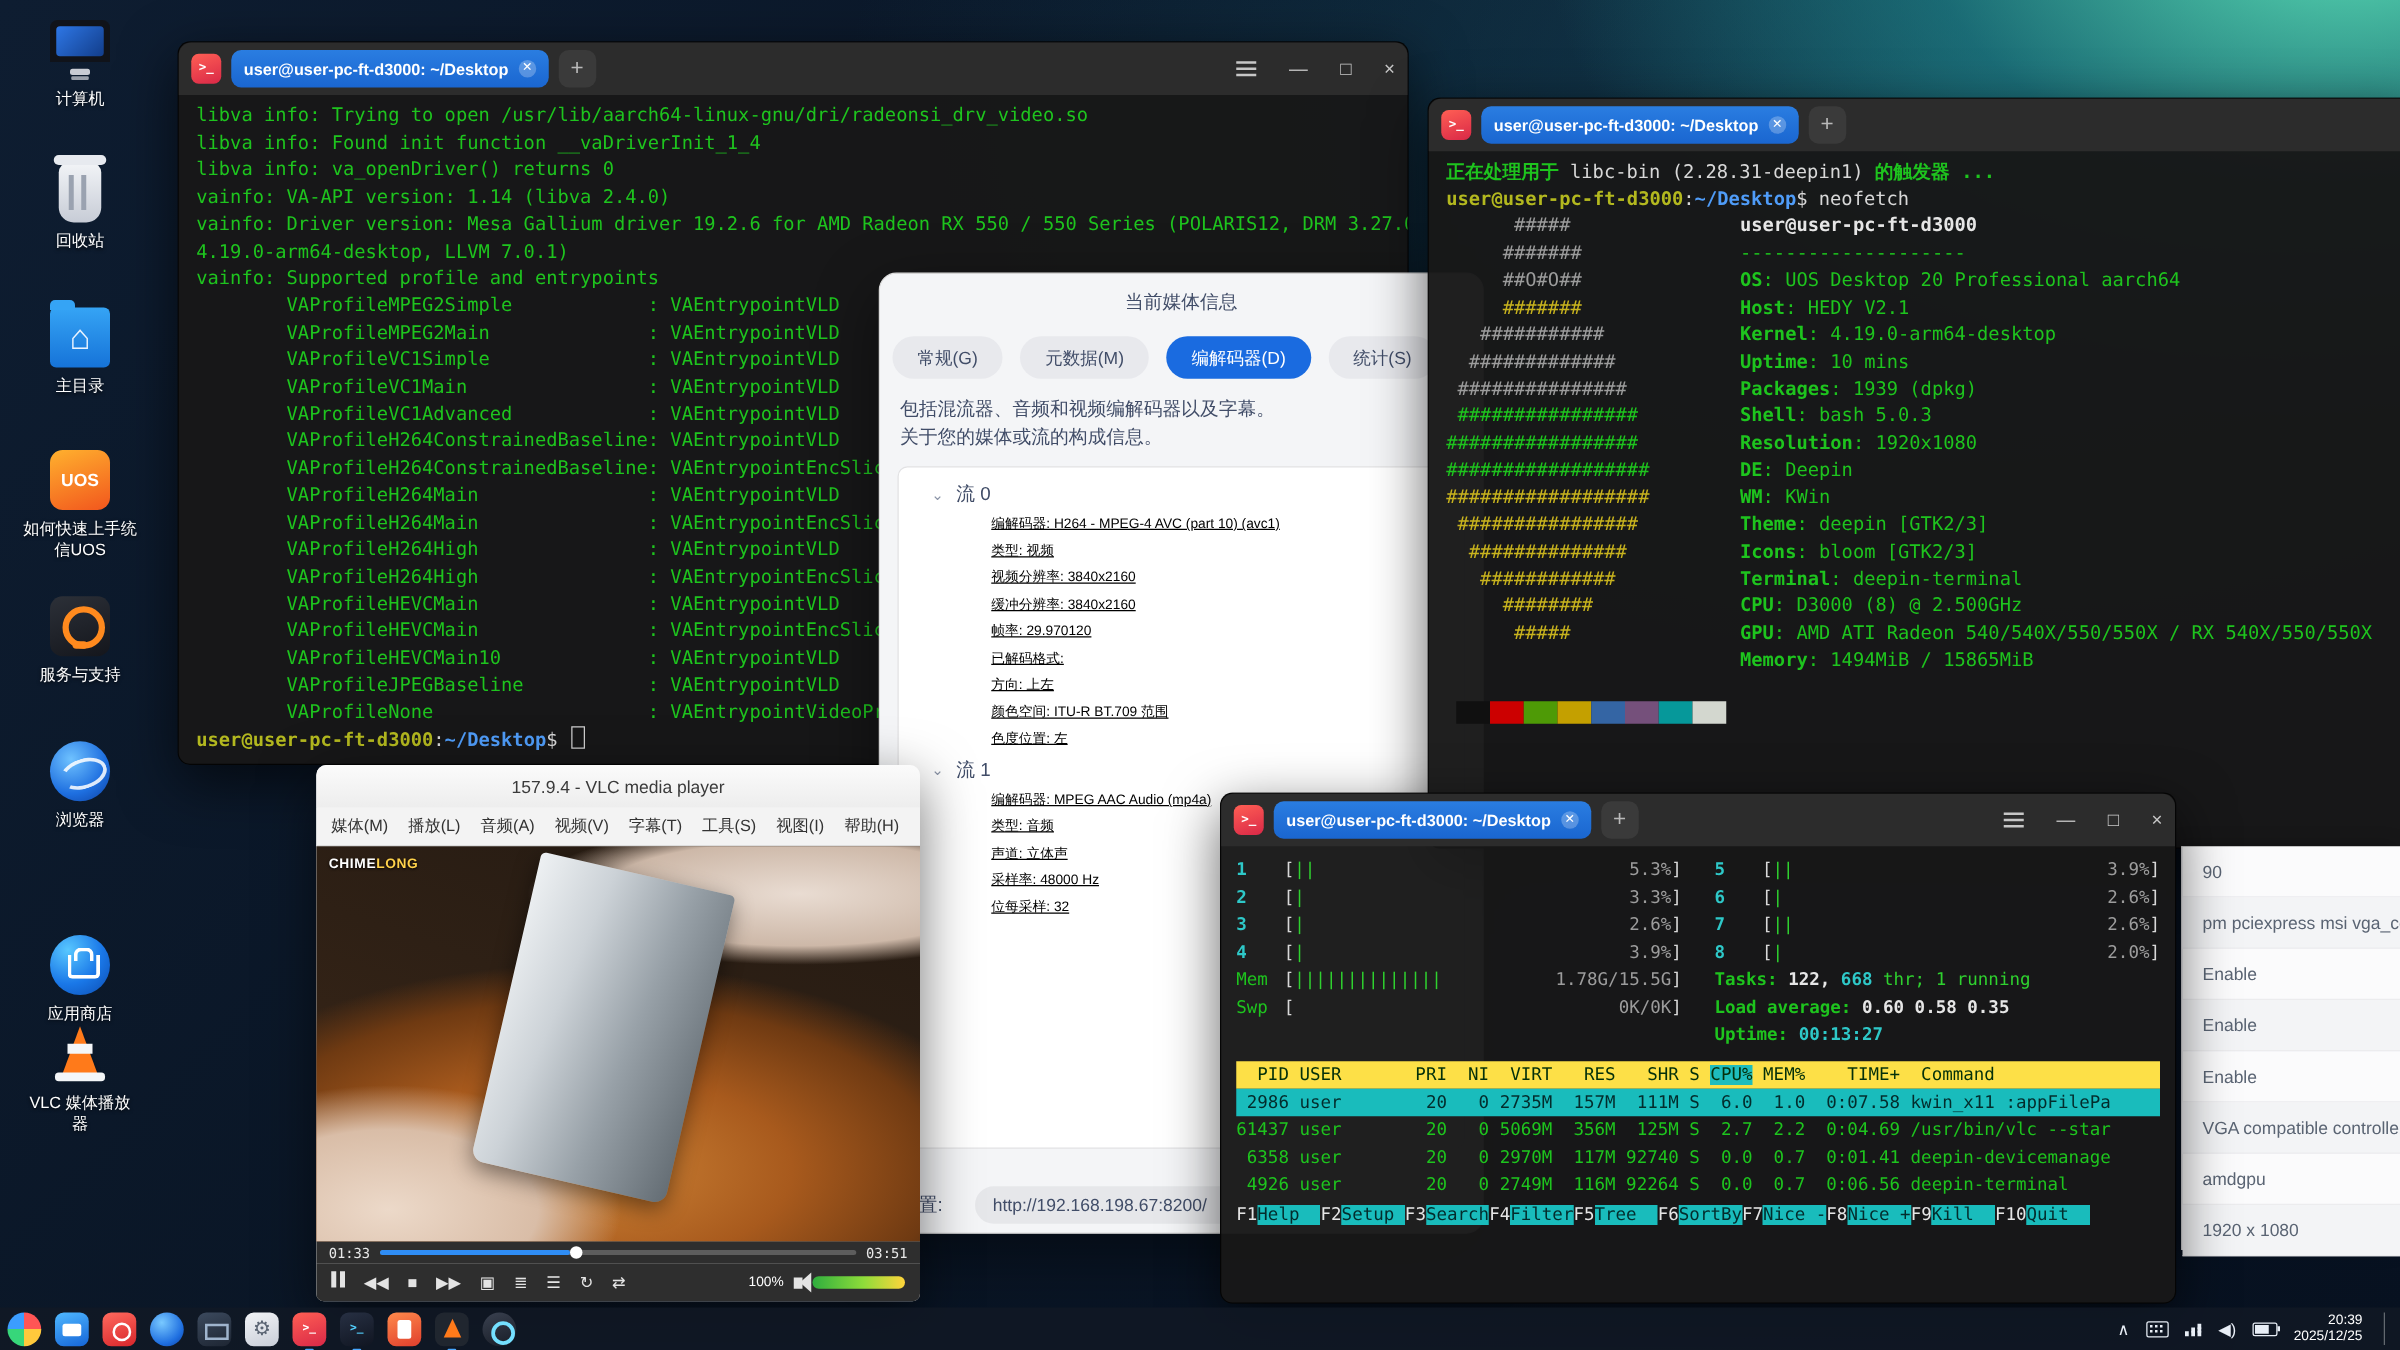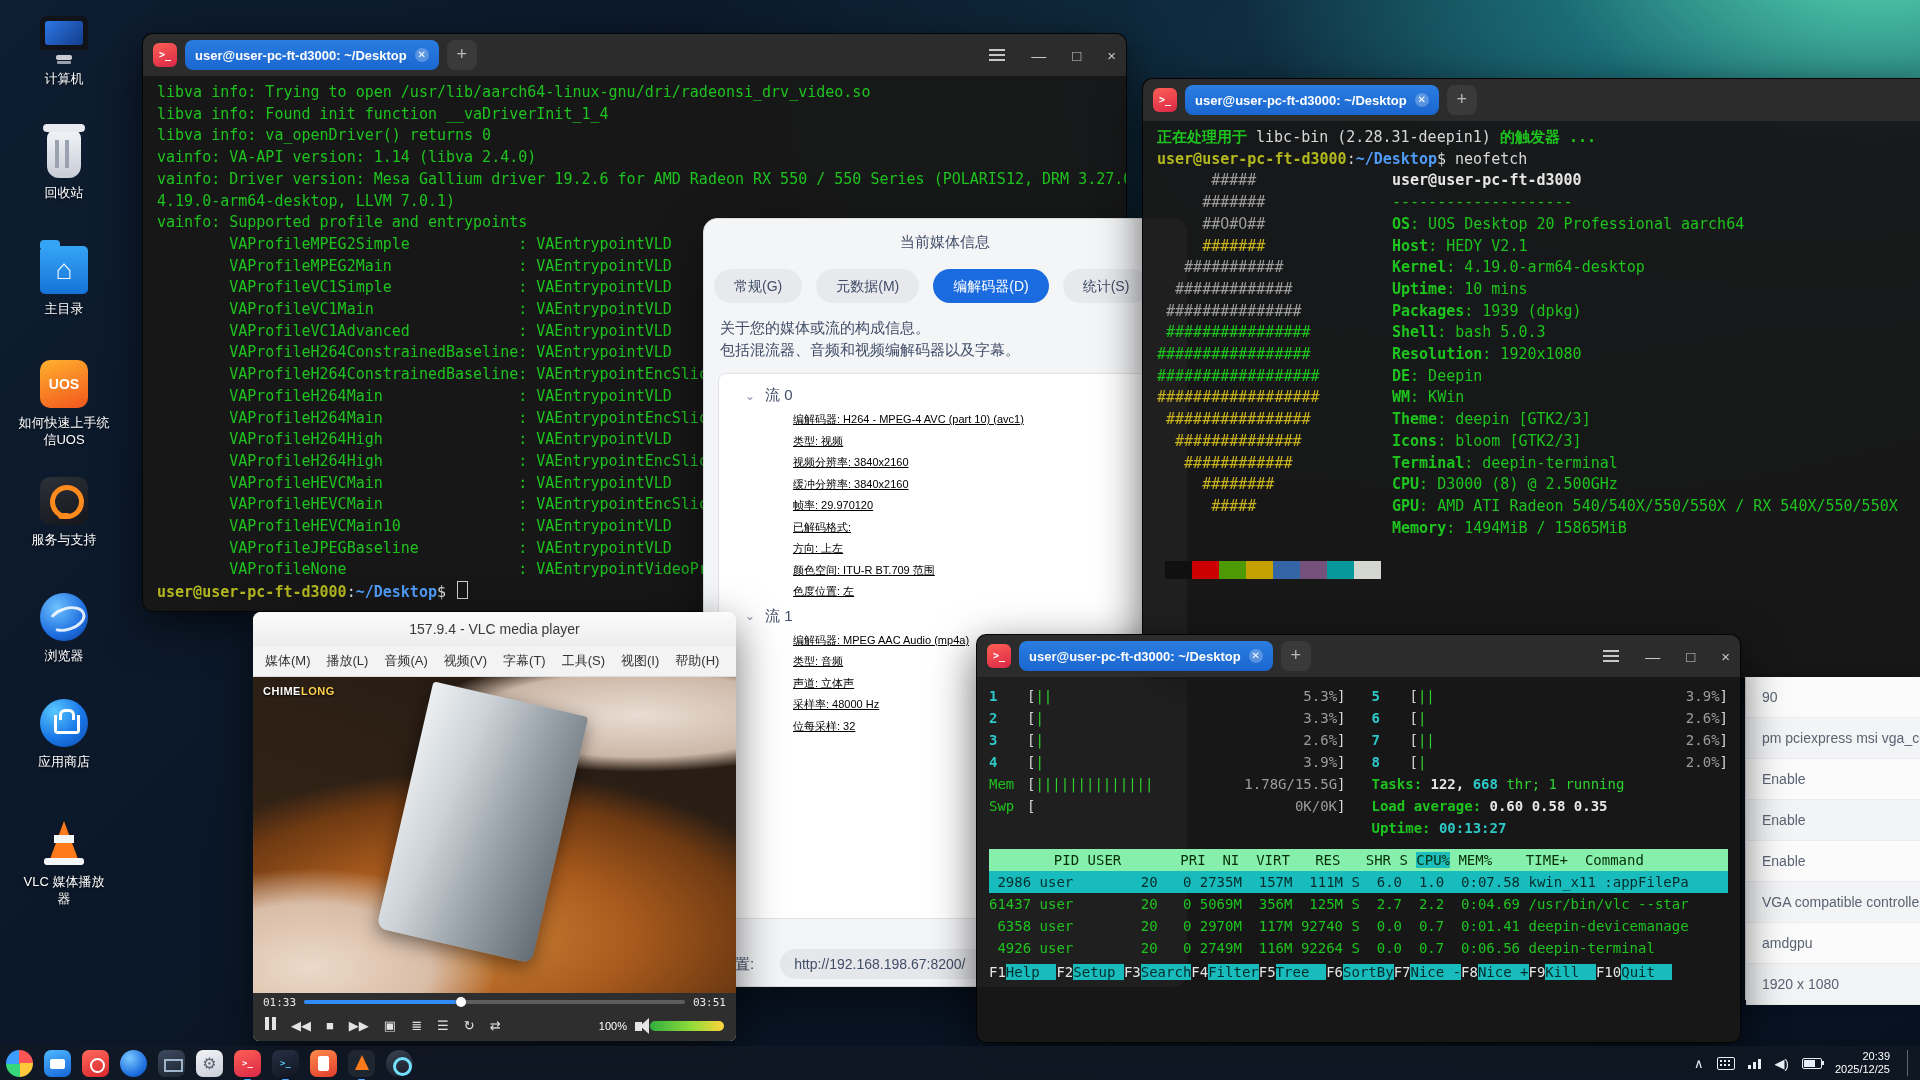--- a/index.html
+++ b/index.html
@@ -107,21 +107,21 @@
   .volbar{width:74px;height:10px;border-radius:5px;background:linear-gradient(90deg,#2fae3e,#8edc3a 55%,#ffd43b);}
   .volpct{font-size:11px;color:#fff;}
   
   .htop-body{font-family:"DejaVu Sans Mono",monospace;font-size:14px;line-height:22px;color:#1ec41e;padding:8px 12px 4px;}
   .meters{display:grid;grid-template-columns:1fr 1fr;column-gap:26px;}
   .meter{display:flex;white-space:pre;}
   .m-num{color:#2ec8c8;font-weight:bold;width:38px;} .m-lbl{color:#1ec41e;font-weight:normal;width:38px;}
   .m-brk{color:#d8d8d8;} .m-bars{color:#2fd12f;overflow:hidden;flex:0 1 auto;} .m-pct{color:#9c9c9c;margin-left:auto;}
   .stat .k{color:#1ec41e;font-weight:bold;} .stat .v{color:#e6e6e6;font-weight:bold;} .stat .g{color:#2fd12f;} .stat .c{color:#2ec8c8;font-weight:bold;}
   .ptable{margin-top:10px;}
-  .phead{background:#86efac;color:#04300a;white-space:pre;padding-left:48px;}
+  .phead{background:#fde047;color:#04300a;white-space:pre;}
   .phead .hl{background:#1ebdbd;}
   .prow{white-space:pre;}
   .prow.sel{background:#19bcbc;color:#032c2c;}
   .prow .dim{color:#9c9c9c;}
   .fkeys{display:flex;white-space:pre;margin-top:2px;}
   .fk .k{color:#e6e6e6;} .fk .l{background:#19bcbc;color:#032c2c;}
   
   .devwin{position:absolute;left:1745px;top:677px;width:175px;height:323px;background:#fbfbfc;border-left:1px solid #d7d7d9;box-shadow:-4px 0 14px rgba(0,0,0,.25);}
   .devrow{height:40px;line-height:40px;padding-left:16px;font-size:14px;color:#5a6473;border-bottom:1px solid #ececee;white-space:nowrap;overflow:hidden;}
   .devrow:nth-child(even){background:#f3f4f6;}
@@ -174,21 +174,21 @@
         <div class="lbl">如何快速上手统信UOS</div>
       </div>
       <div class="dicon" style="top: 477px;">
         <div class="glyph g-support"></div>
         <div class="lbl">服务与支持</div>
       </div>
       <div class="dicon" style="top: 593px;">
         <div class="glyph g-browser"></div>
         <div class="lbl">浏览器</div>
       </div>
-      <div class="dicon" style="top: 699px;">
+      <div class="dicon" style="top: 748px;">
         <div class="glyph g-store"></div>
         <div class="lbl">应用商店</div>
       </div>
       <div class="dicon" style="top: 819px;">
         <div class="glyph g-vlc">
           <span class="band"></span>
         </div>
         <div class="lbl">VLC 媒体播放器</div>
       </div>
     </div>
@@ -213,22 +213,22 @@
 
   <div class="dialog" style="z-index:2">
     <div class="dlg-title">当前媒体信息</div>
     <div class="dlg-tabs" id="dlg-tabs">
         <div class="dlg-tab">常规(G)</div>
         <div class="dlg-tab">元数据(M)</div>
         <div class="dlg-tab active">编解码器(D)</div>
         <div class="dlg-tab">统计(S)</div>
       </div>
     <div class="dlg-desc">
+      <div>包括混流器、音频和视频编解码器以及字幕。</div>
       <div>关于您的媒体或流的构成信息。</div>
-      <div>包括混流器、音频和视频编解码器以及字幕。</div>
     </div>
     <div class="dlg-box" id="dlg-streams">
         <div class="stream-h">
           <span class="chev">⌄</span>
           <span>流 0</span>
         </div>
         <div class="sprop">编解码器: H264 - MPEG-4 AVC (part 10) (avc1)</div>
         <div class="sprop">类型: 视频</div>
         <div class="sprop">视频分辨率: 3840x2160</div>
         <div class="sprop">缓冲分辨率: 3840x2160</div>

